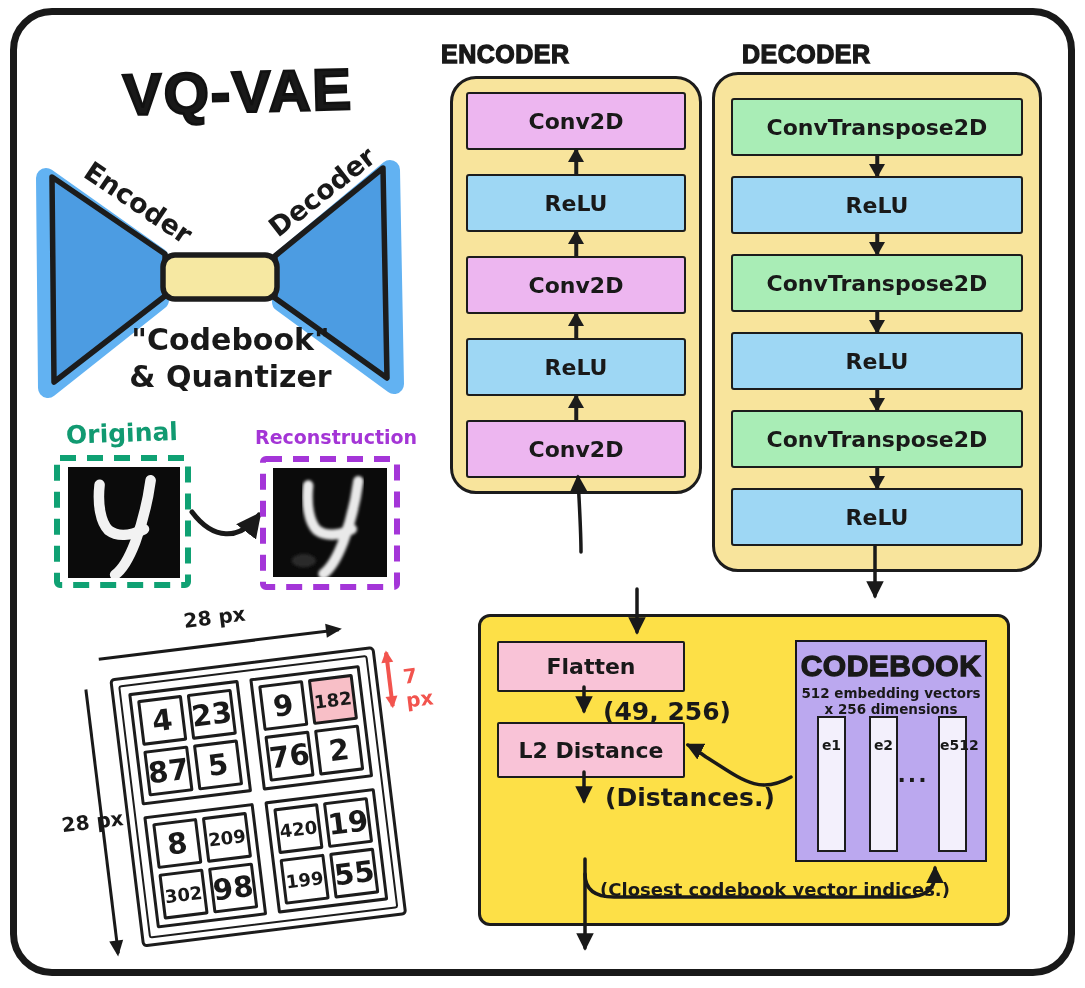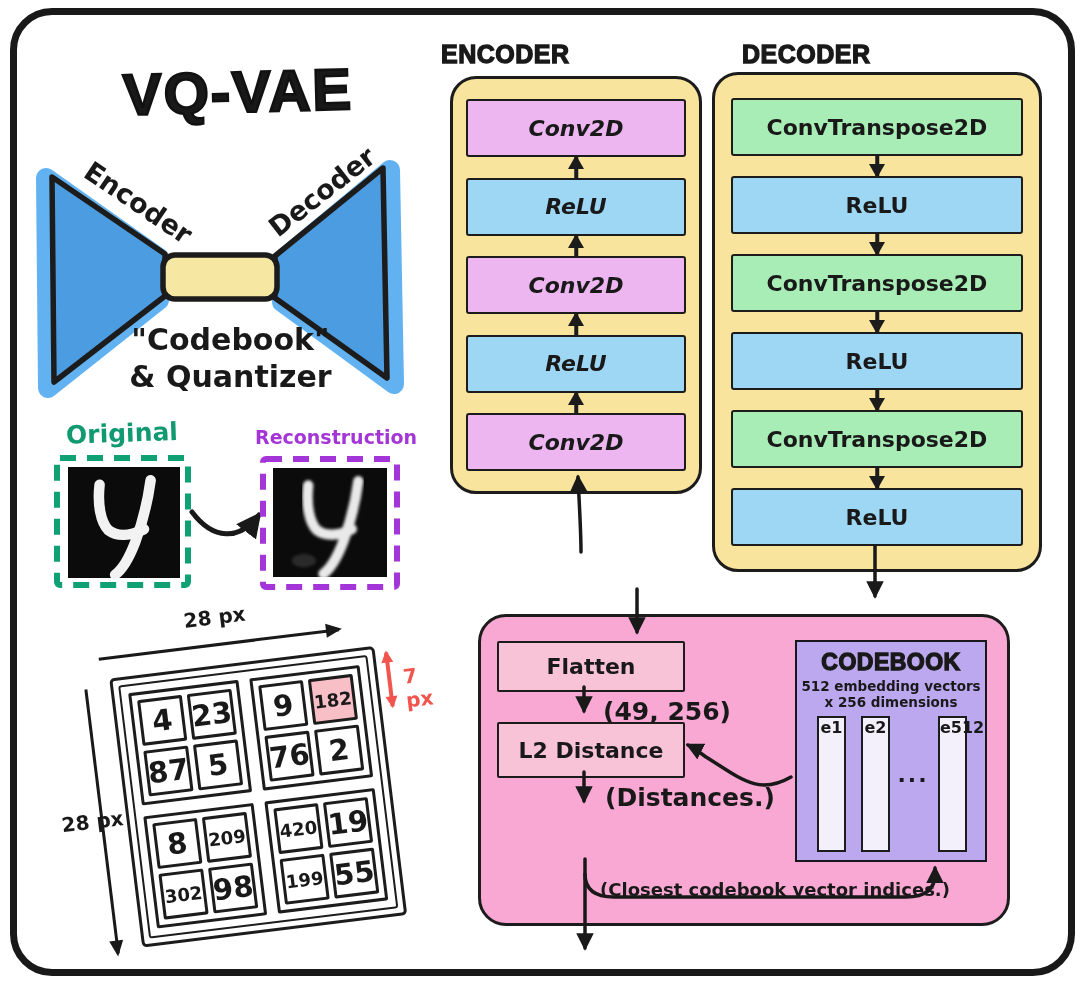--- a/index.html
+++ b/index.html
@@ -27,28 +27,28 @@
 
   .flow-arrow{position:relative;flex:1;min-height:12px;width:100%;}
   .flow-arrow::before{content:"";position:absolute;left:50%;top:0;bottom:0;
         transform:translateX(-50%);width:3.5px;background:#1c1c1c;}
   .flow-arrow.up::after{content:"";position:absolute;left:50%;top:-2px;transform:translateX(-50%);
         border:8.5px solid transparent;border-top:none;border-bottom:14px solid #1c1c1c;}
   .flow-arrow.down::after{content:"";position:absolute;left:50%;bottom:-2px;transform:translateX(-50%);
         border:8.5px solid transparent;border-bottom:none;border-top:14px solid #1c1c1c;}
 
   
-  .qpanel{background:#f9a8d4;border:3px solid #1c1c1c;border-radius:28px;box-sizing:border-box;}
+  .qpanel{background:#fde047;border:3px solid #1c1c1c;border-radius:12px;box-sizing:border-box;}
   .qstep{position:absolute;left:16px;width:184px;border:2.5px solid #1c1c1c;border-radius:2px;
          display:flex;align-items:center;justify-content:center;font-size:22px;font-weight:600;}
   .qlabel{position:absolute;font-size:25px;font-weight:600;}
   .codebook{position:absolute;background:#BBA8EF;border:2.5px solid #17171c;box-sizing:border-box;}
   .cbbar{position:absolute;width:29px;height:136px;background:#F3F0FC;border:2.5px solid #1c1c1c;
          box-sizing:border-box;text-align:center;}
-  .cbbar span{display:block;font-size:16px;font-weight:600;padding-top:0;}
+  .cbbar span{display:block;font-size:14px;font-weight:600;padding-top:19px;}
 
   
   .gouter{border:3.5px solid #1c1c1c;padding:5px;border-radius:5px;background:#fff;display:inline-block;}
   .ginner{border:2.5px solid #1c1c1c;padding:7px;border-radius:3px;}
   .ggrid{display:grid;grid-template-columns:repeat(2,auto);gap:11px;}
   .gquad{border:3px solid #1c1c1c;border-radius:2px;padding:5px;background:#fff;
          display:grid;grid-template-columns:repeat(2,45px);grid-template-rows:repeat(2,46px);gap:5px;}
   .gcell{border:3px solid #1c1c1c;border-radius:2px;background:#fff;display:flex;
          align-items:center;justify-content:center;font-size:29px;font-weight:700;}
   .gcell.sm{font-size:18px;font-weight:600;}
@@ -161,21 +161,21 @@
           </div>
         </div>
       </div>
     </div>
 
     <div class="dblarrow" style="left:314px;top:68px;height:54px;"></div>
     <div class="abs handw" style="left:330px;top:82px;font-size:20px;color:#F2544E;">7 px</div>
   </div>
 
   <div class="abs marker" style="left:441px;top:40px;font-size:25px;">ENCODER</div>
-  <div class="stack abs" style="left:450px;top:76px;width:252px;height:418px;padding:20px 13px;font-style:italic;">
+  <div class="stack abs" style="left:450px;top:76px;width:252px;height:418px;padding:13px 13px;">
     <div class="layer purple">Conv2D</div>
     <div class="flow-arrow up"></div>
     <div class="layer blue">ReLU</div>
     <div class="flow-arrow up"></div>
     <div class="layer purple">Conv2D</div>
     <div class="flow-arrow up"></div>
     <div class="layer blue">ReLU</div>
     <div class="flow-arrow up"></div>
     <div class="layer purple">Conv2D</div>
   </div>
@@ -197,27 +197,27 @@
 
 
   <div class="qpanel abs" style="left:478px;top:614px;width:532px;height:312px;">
     <div class="qstep pinkstep" style="top:24px;height:47px;">Flatten</div>
     <div class="qlabel" style="left:122px;top:80px;">(49, 256)</div>
     <div class="qstep pinkstep" style="top:105px;height:52px;">L2 Distance</div>
     <div class="qlabel" style="left:124px;top:166px;">(Distances.)</div>
     <div class="qlabel" style="left:118px;top:262px;width:352px;text-align:center;font-size:18px;">(Closest codebook vector indices.)</div>
 
     <div class="codebook" style="left:314px;top:23px;width:192px;height:222px;">
-      <div class="marker" style="text-align:center;font-size:23px;margin-top:7px;">CODEBOOK</div>
+      <div class="marker" style="text-align:center;font-size:30px;margin-top:7px;">CODEBOOK</div>
       <div style="text-align:center;font-size:13.5px;font-weight:600;margin-top:2px;">512 embedding vectors</div>
       <div style="text-align:center;font-size:13.5px;font-weight:600;">x 256 dimensions</div>
       <div class="cbbar" style="left:20px;top:74px;">
         <span>e1</span>
       </div>
-      <div class="cbbar" style="left:64px;top:74px;">
+      <div class="cbbar" style="left:72px;top:74px;">
         <span>e2</span>
       </div>
       <div class="abs" style="left:94px;top:120px;width:44px;text-align:center;font-size:22px;font-weight:900;letter-spacing:2px;">...</div>
       <div class="cbbar" style="left:141px;top:74px;">
         <span>e512</span>
       </div>
     </div>
   </div>
 
   <svg class="abs" style="left:0;top:0;z-index:30;pointer-events:none;" width="1085" height="988" viewBox="0 0 1085 988">

